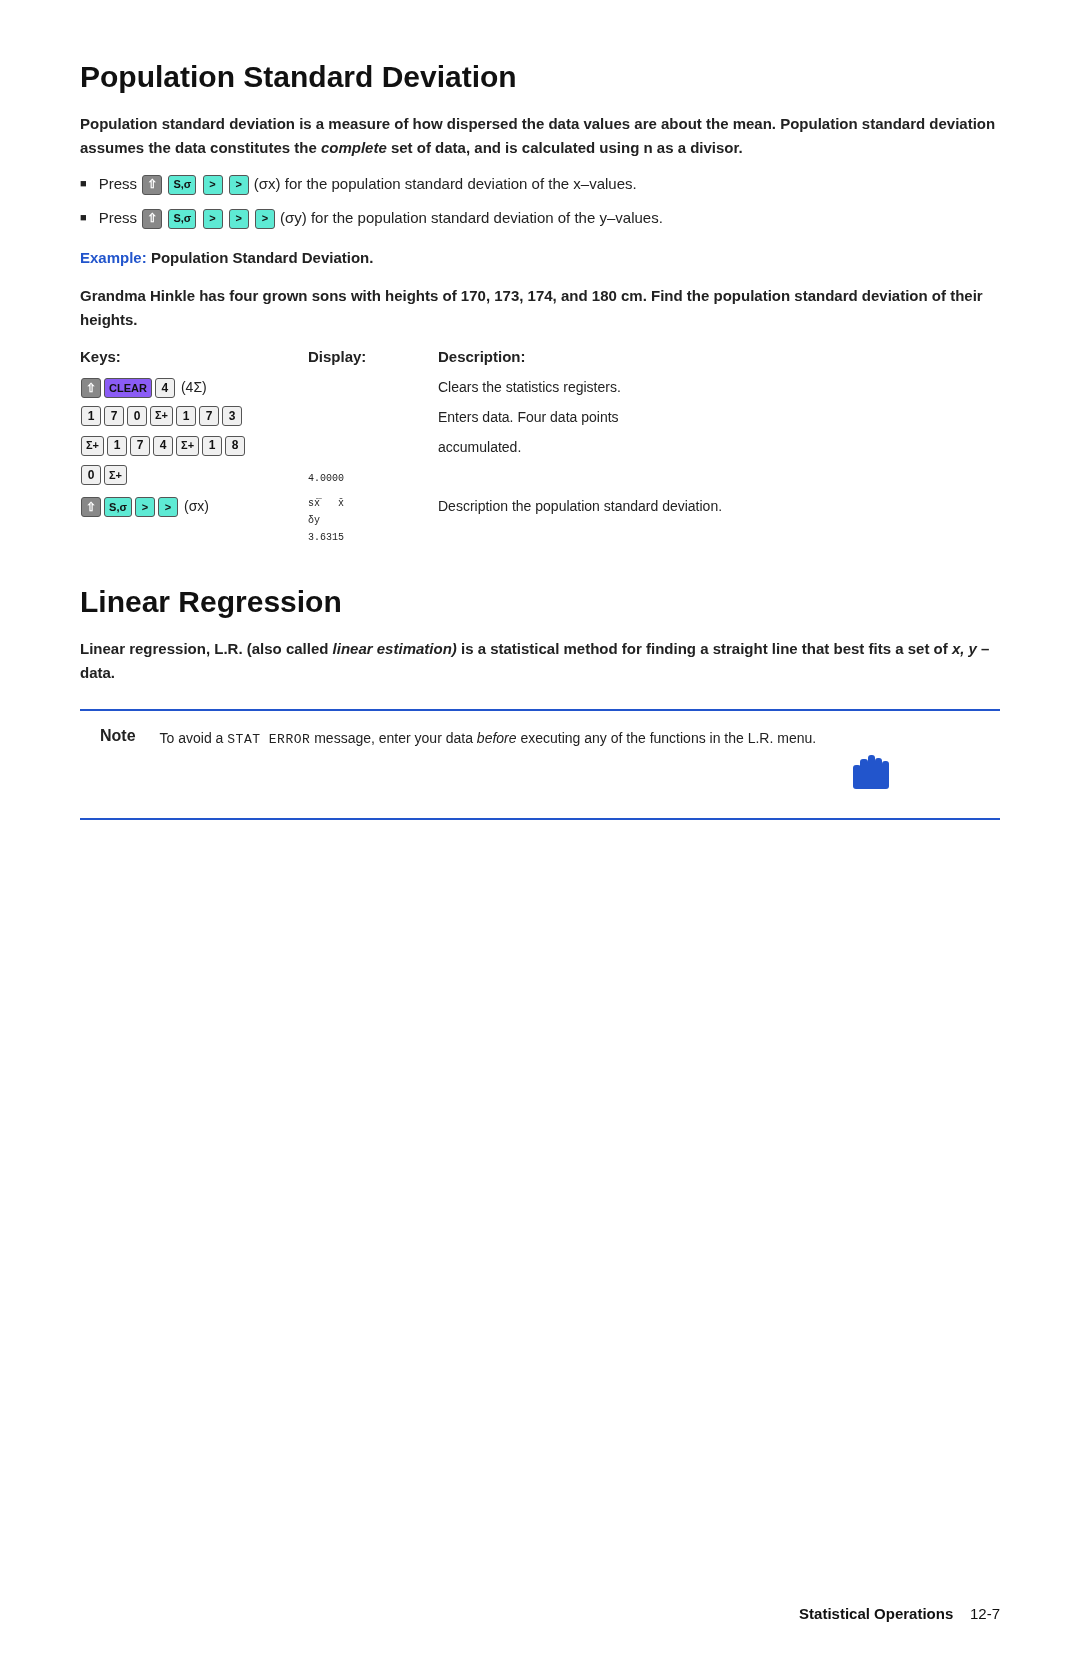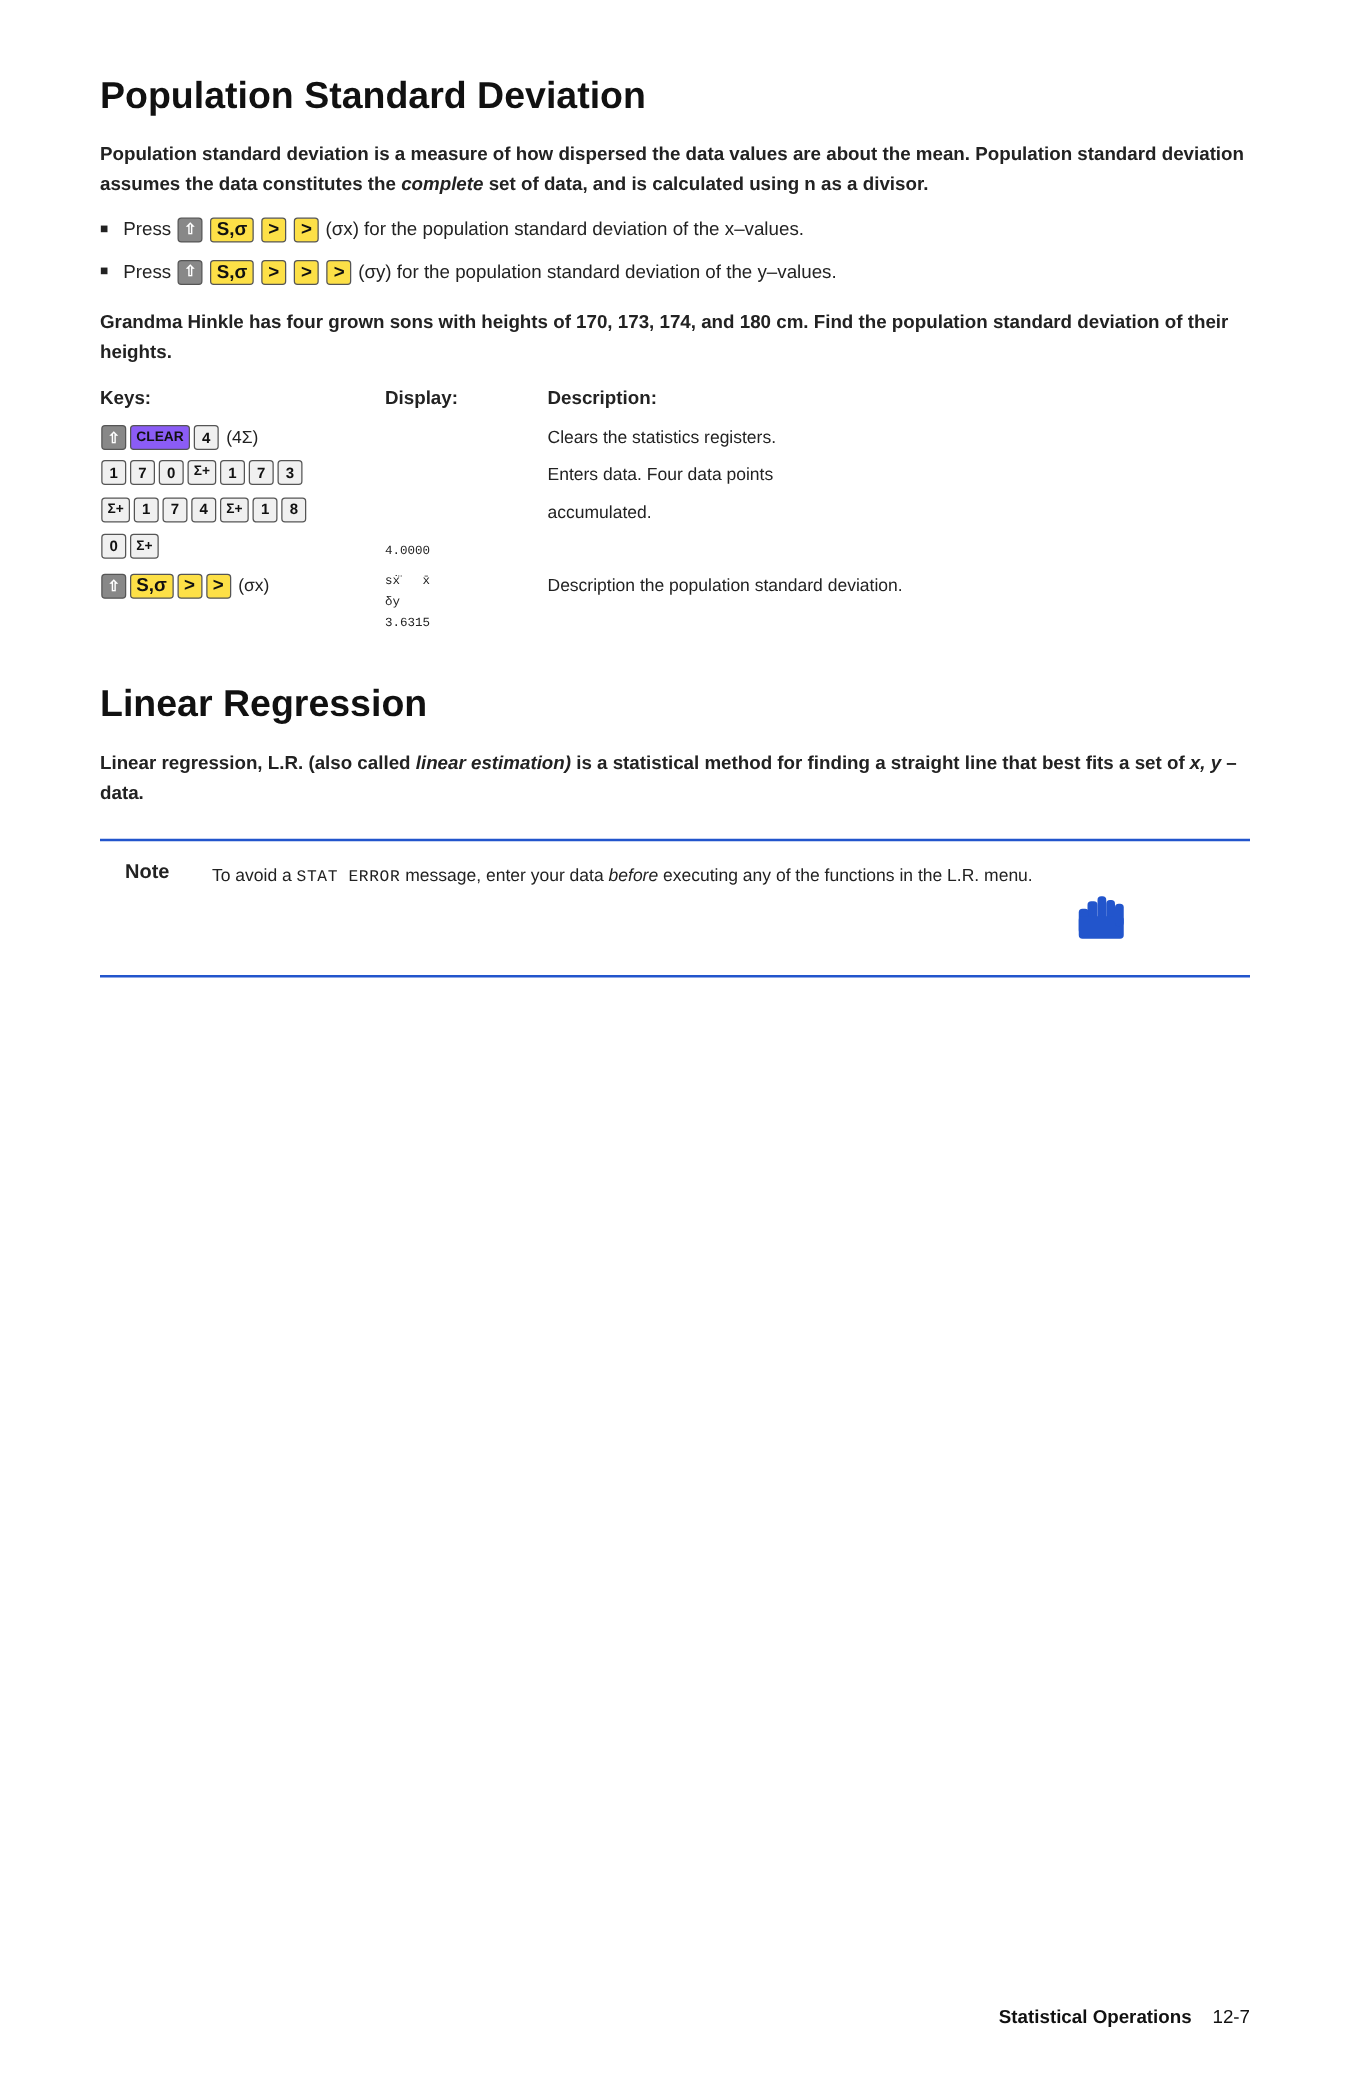--- a/index.html
+++ b/index.html
@@ -77,23 +77,23 @@
       height: 20px;
       font-family: Arial, Helvetica, sans-serif;
       vertical-align: middle;
     }
     .key-shift {
       background: #888;
       color: #fff;
       border-color: #555;
     }
     .key-special {
-      background: #fde047;
-      color: #111;
-      font-size: 15px;
+      background: #5eead4;
+      color: #111;
+      font-size: 11px;
     }
     .key-clear {
       background: #8b5cf6;
       color: #111;
       font-size: 11px;
       min-width: 44px;
     }
     .key-sigma {
       background: #f0f0f0;
       font-size: 11px;
@@ -148,21 +148,21 @@
     }
     .note-icon {
       font-size: 42px;
       color: #2255cc;
       line-height: 1;
       margin-top: 4px;
       flex-shrink: 0;
     }
     .note-top {
       display: flex;
-      gap: 34px;
+      gap: 24px;
       align-items: flex-start;
     }
 
     code.mono {
       font-family: 'Courier New', Courier, monospace;
       font-size: 13px;
       letter-spacing: 0.5px;
     }
 
     
@@ -210,20 +210,24 @@
         <span class="key key-shift">⇧</span>
         <span class="key key-special">S,σ</span>
         <span class="key key-special">&gt;</span>
         <span class="key key-special">&gt;</span>
         <span class="key key-special">&gt;</span>
         (σy) for the population standard deviation of the y–values.
       </span>
     </li>
   </ul>
 
+  <p class="example-title">
+    <span class="example-label">Example:</span>
+    <span>Population Standard Deviation.</span>
+  </p>
 
   <p>Grandma Hinkle has four grown sons with heights of 170, 173, 174, and 180 cm. Find the population standard deviation of their heights.</p>
 
   <table class="example-table">
     <thead>
       <tr>
         <th class="keys-col">Keys:</th>
         <th class="display-col">Display:</th>
         <th class="desc-col">Description:</th>
       </tr>

